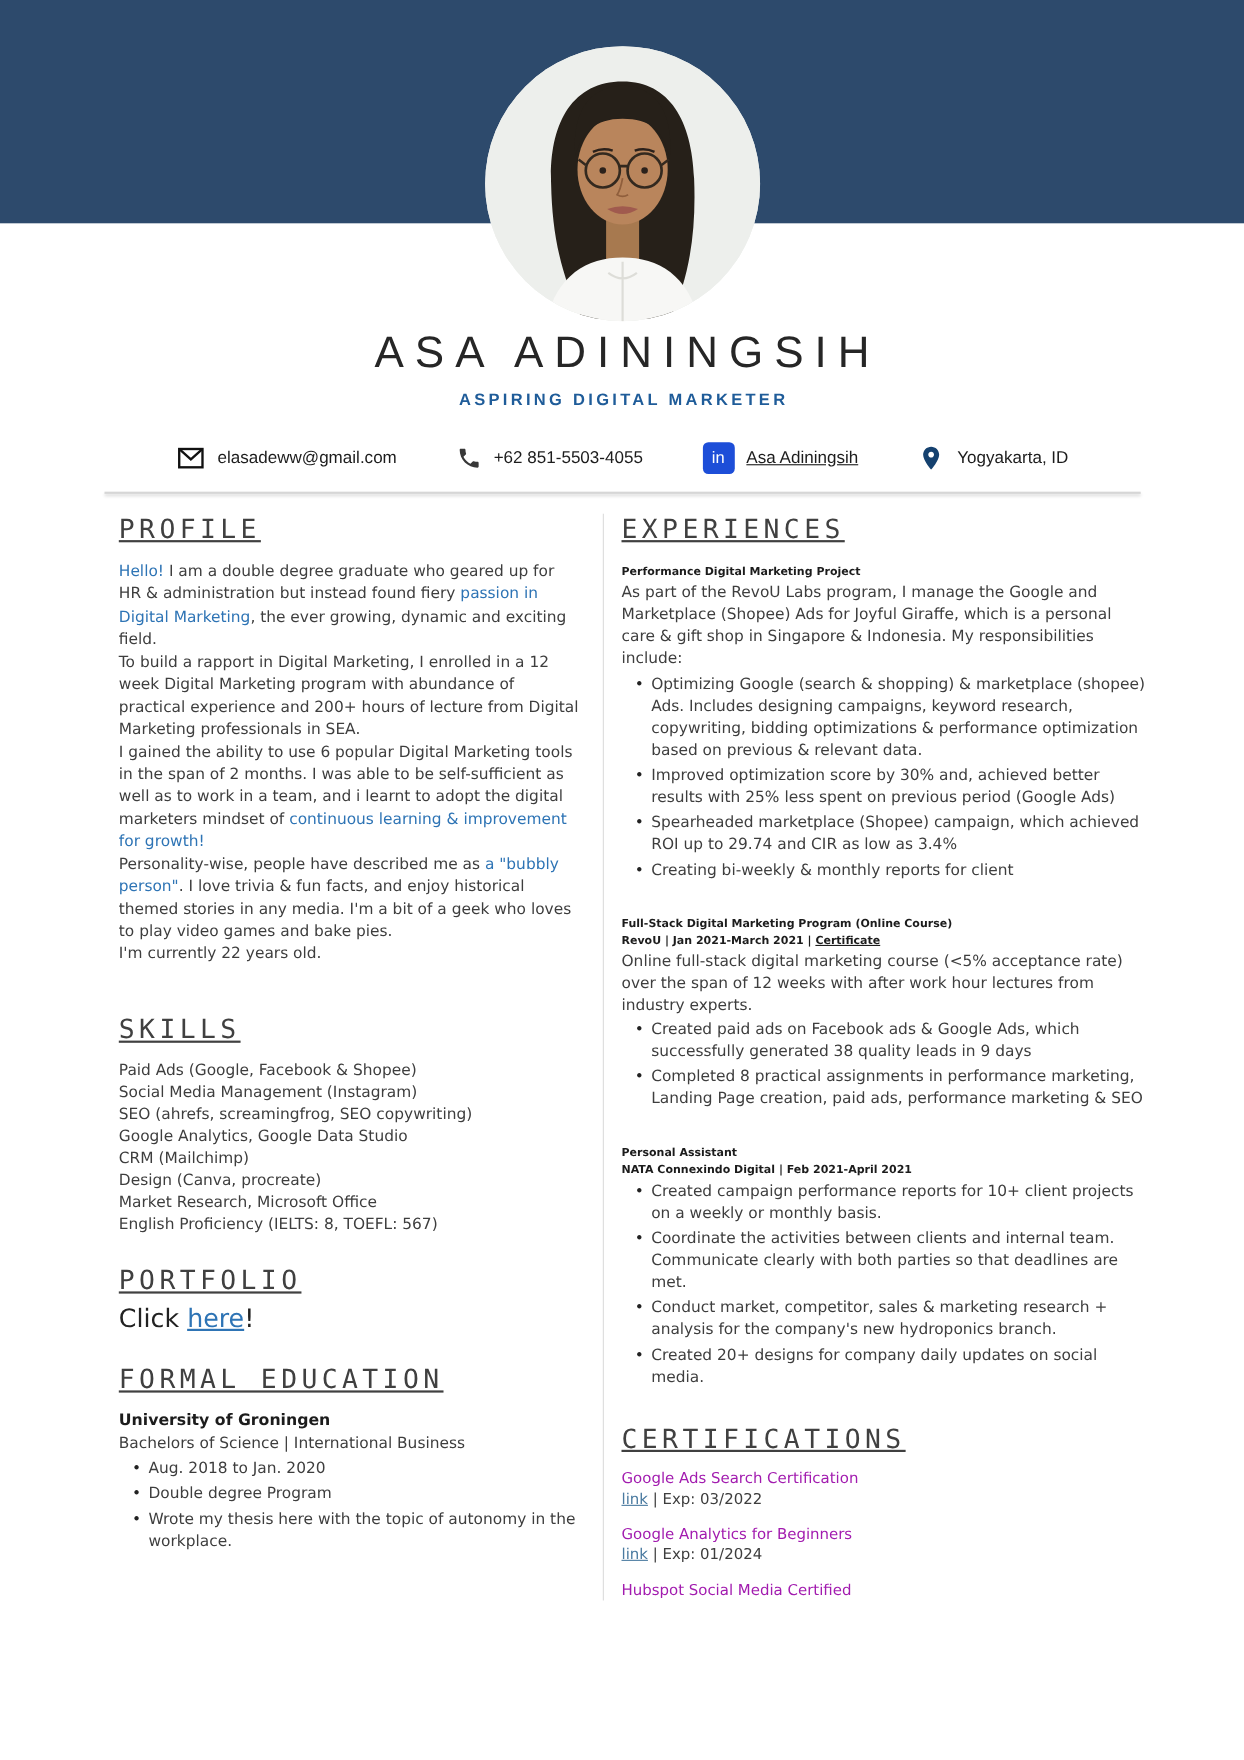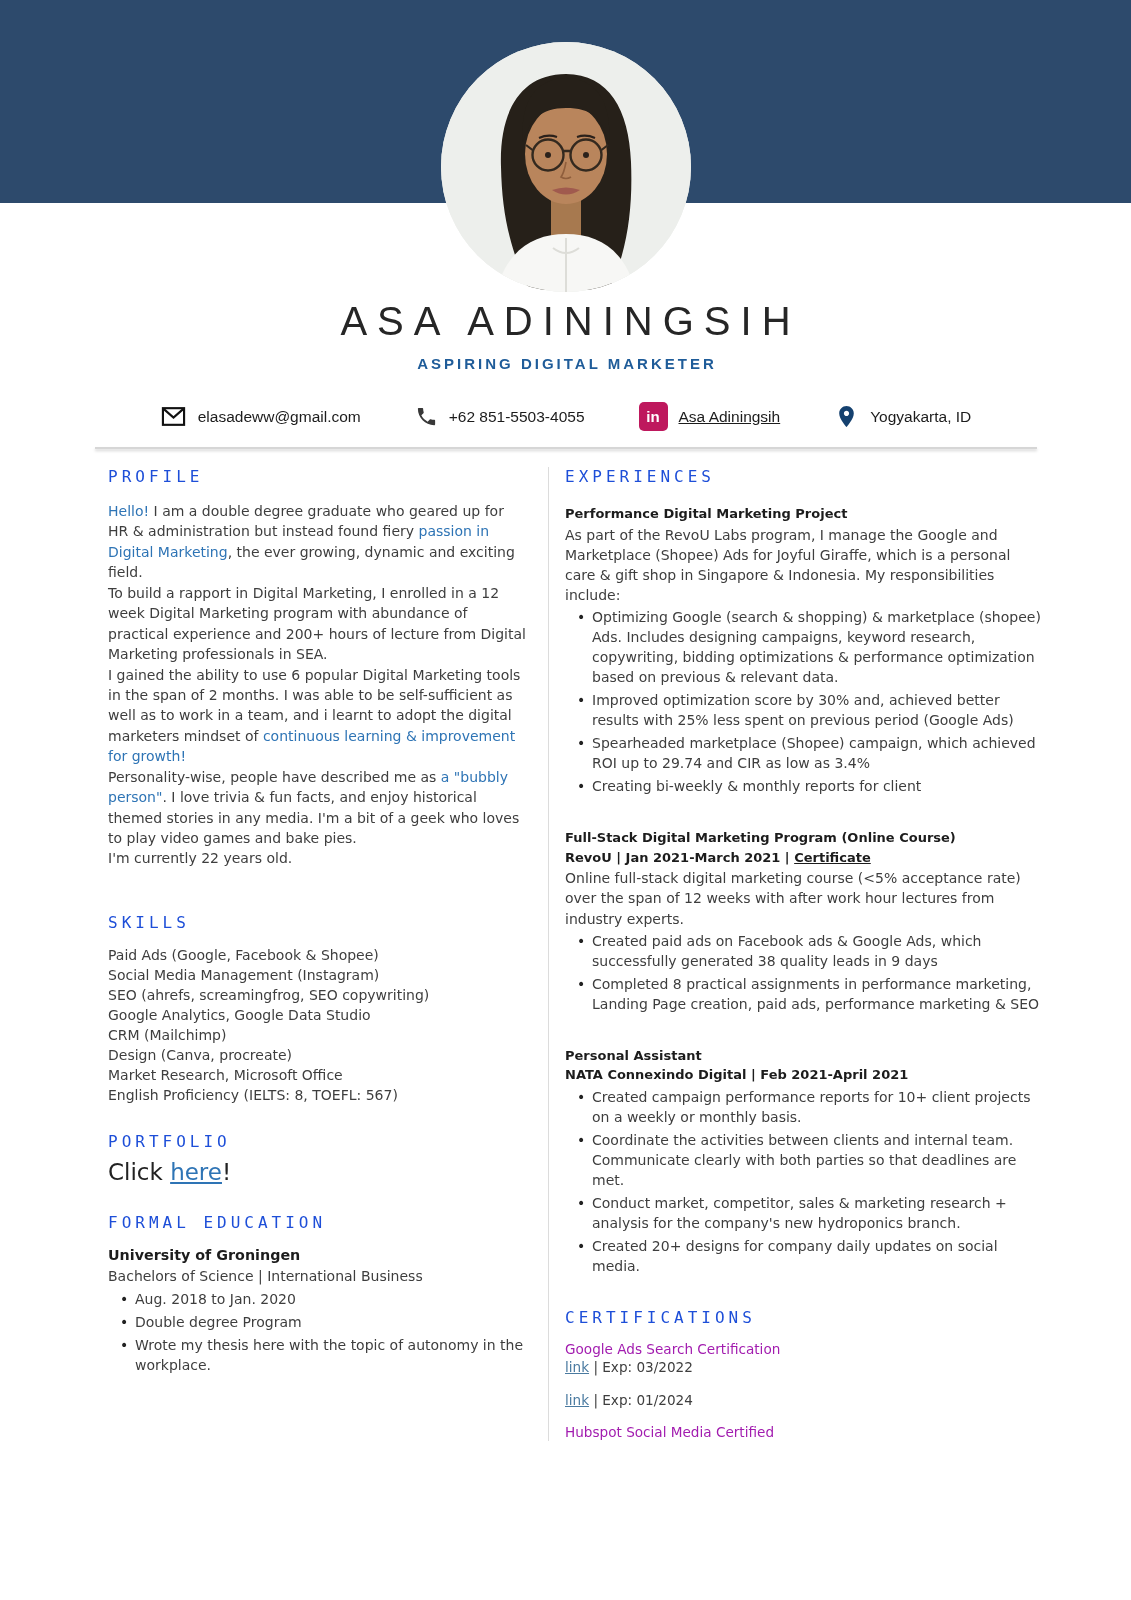--- a/index.html
+++ b/index.html
@@ -37,39 +37,40 @@
   
   .contacts {
     margin-top:30px;
     display:flex; justify-content:center; align-items:center; gap:54px;
     font-family:"Liberation Sans", sans-serif;
     font-size:15.5px; color:#1c1c1c;
   }
   .contact-item { display:flex; align-items:center; gap:11px; }
   .li-badge {
     display:inline-flex; align-items:center; justify-content:center;
-    width:29px; height:29px; border-radius:5px; background:#be185d;
-    color:#fff; font-weight:700; font-size:15px;
+    width:29px; height:29px; border-radius:5px; background:#1d4ed8;
+    color:#fff; font-weight:400; font-size:15px;
     font-family:"Liberation Sans", sans-serif;
   }
   .contact-link { text-decoration:underline; color:#1c1c1c; cursor:pointer; }
   .hdivider {
     width:942px; margin:16px auto 0 auto; height:2px;
     background:#d6d6d6; box-shadow:0 2px 3px rgba(0,0,0,0.18);
   }
   
   .columns { display:flex; padding:18px 88px 0 108px; }
   .col-left  { width:440px; padding-right:22px; }
   .vdivider  { width:1px; background:#dcdcdc; }
   .col-right { flex:1; padding-left:16px; }
   
   .sec-heading {
     font-family:"DejaVu Sans Mono", monospace;
-    font-size:16px; font-weight:500; letter-spacing:4px;
-    color:#1d4ed8;
+    font-size:24px; font-weight:500; letter-spacing:4px;
+    color:#404040;
+    text-decoration:underline;
   }
   
   .body-text { font-size:14px; line-height:1.46; color:#3e3e3e; }
   .accent { color:#2e74b5; }
   p.pline { margin:0; }
   .profile-text { margin-top:15px; }
   
   .skills { margin-top:44px; }
   .skill-lines { margin-top:13px; }
   .skill-line { font-size:14px; line-height:1.43; color:#3e3e3e; }
@@ -88,21 +89,21 @@
     position:relative; padding-left:19px; margin-bottom:3px;
     font-size:14px; line-height:1.43; color:#3e3e3e;
   }
   ul.bullets li::before {
     content:"•"; position:absolute; left:4px; top:0; color:#222;
   }
   
   .job { margin-top:18px; }
   .job + .job { margin-top:32px; }
   .job-title, .job-subtitle {
-    font-size:13px; font-weight:700; color:#1c1c1c; line-height:1.5;
+    font-size:10px; font-weight:700; color:#1c1c1c; line-height:1.5;
   }
   .cert-underline { text-decoration:underline; color:#1c1c1c; cursor:pointer; }
   .job-desc { font-size:14px; line-height:1.44; color:#3e3e3e; margin:1px 0 2px 0; }
   
   .certs { margin-top:32px; }
   .cert-item { margin-top:14px; }
   .cert-item:first-of-type { margin-top:13px; }
   .cert-name { font-size:13.6px; color:#a21caf; line-height:1.35; }
   .cert-line { font-size:13.6px; color:#3e3e3e; line-height:1.35; }
   .cert-link { color:#4a7aa0; text-decoration:underline; cursor:pointer; }
@@ -277,20 +278,21 @@
 
             <div class="cert-item">
               <div class="cert-name">Google Ads Search Certification</div>
               <div class="cert-line">
                 <span class="cert-link">link</span>
                 <span>| Exp: 03/2022</span>
               </div>
             </div>
 
             <div class="cert-item">
+              <div class="cert-name">Google Analytics for Beginners</div>
               <div class="cert-line">
                 <span class="cert-link">link</span>
                 <span>| Exp: 01/2024</span>
               </div>
             </div>
 
             <div class="cert-item">
               <div class="cert-name">Hubspot Social Media Certified</div>
             </div>
           </div>

